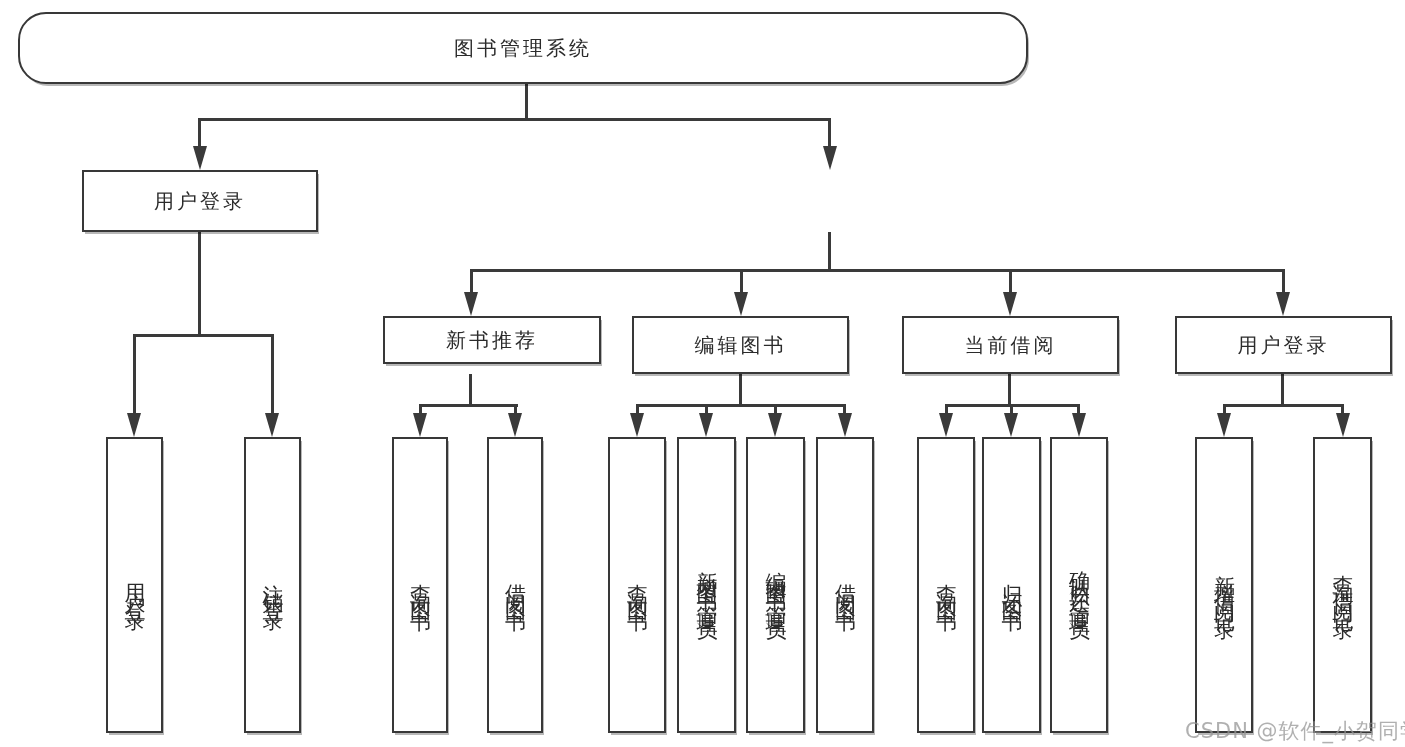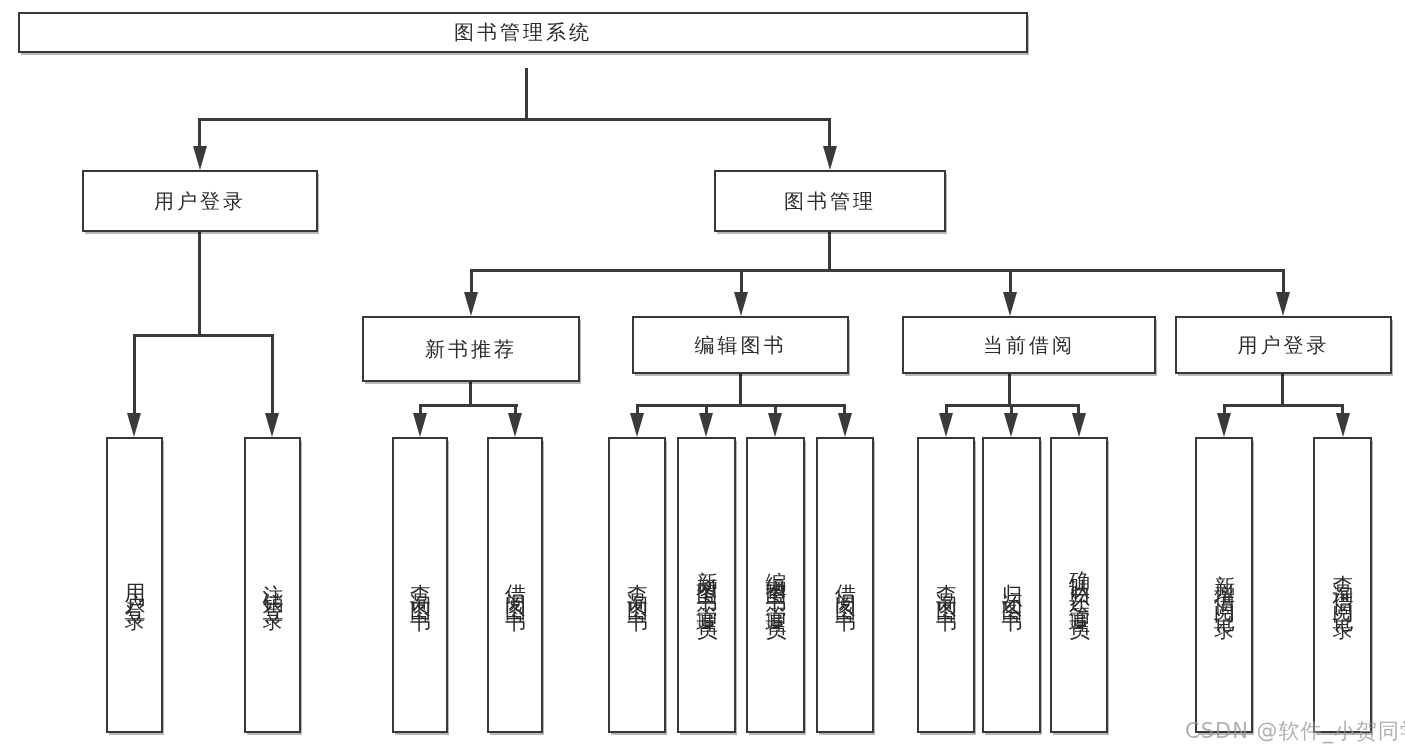--- a/index.html
+++ b/index.html
@@ -18,26 +18,26 @@
   
   .bx{position:absolute;background:#fff;border:2px solid #383838;
       box-shadow:2px 3px 0 -1px rgba(0,0,0,0.28);
       display:flex;align-items:center;justify-content:center;
       box-sizing:border-box;z-index:2;}
   .hz{font-size:20px;letter-spacing:3px;white-space:nowrap;}
   .vt{writing-mode:vertical-rl;text-orientation:mixed;
       font-size:21px;letter-spacing:9px;line-height:1;}
   .vt.tight{letter-spacing:7px;}
   
-  .n-root{left:18px;top:12px;width:1010px;height:41px;}
+  .n-root{left:18px;top:12px;width:1010px;height:72px;border-radius:28px;}
   .n-l1a{left:82px;top:170px;width:236px;height:62px;}
   .n-l1b{left:714px;top:170px;width:232px;height:62px;}
-  .n-l2a{left:362px;top:316px;width:218px;height:66px;}
+  .n-l2a{left:383px;top:316px;width:218px;height:48px;}
   .n-l2b{left:632px;top:316px;width:217px;height:58px;}
-  .n-l2c{left:902px;top:316px;width:254px;height:58px;}
+  .n-l2c{left:902px;top:316px;width:217px;height:58px;}
   .n-l2d{left:1175px;top:316px;width:217px;height:58px;}
   .leaf{top:437px;height:296px;}
   .n-a1{left:106px;width:57px;}  .n-a2{left:244px;width:57px;}
   .n-b1{left:392px;width:56px;}  .n-b2{left:487px;width:56px;}
   .n-c1{left:608px;width:58px;}  .n-c2{left:677px;width:59px;}
   .n-c3{left:746px;width:59px;}  .n-c4{left:816px;width:58px;}
   .n-d1{left:917px;width:58px;}  .n-d2{left:982px;width:59px;}
   .n-d3{left:1050px;width:58px;}
   .n-e1{left:1195px;width:58px;} .n-e2{left:1313px;width:59px;}
   
@@ -104,21 +104,20 @@
   <div class="ln v" style="left:1281px;top:374px;height:33px;"></div>
   <div class="ln h" style="left:1223px;top:404px;width:121px;"></div>
   <div class="ln v" style="left:1223px;top:404px;height:10px;"></div>
   <div class="ln v" style="left:1341px;top:404px;height:10px;"></div>
   <div class="arw" style="left:1217px;top:413px;"></div>
   <div class="arw" style="left:1336px;top:413px;"></div>
 
   <div class="bx hz n-root">图书管理系统</div>
 
   <div class="bx hz n-l1a">用户登录</div>
-  <div class="bx hz n-l1b">图书管理</div>
 
   <div class="bx hz n-l2a">新书推荐</div>
   <div class="bx hz n-l2b">编辑图书</div>
   <div class="bx hz n-l2c">当前借阅</div>
   <div class="bx hz n-l2d">用户登录</div>
 
   <div class="bx vt leaf n-a1">用户登录</div>
   <div class="bx vt leaf n-a2">注销登录</div>
 
   <div class="bx vt leaf n-b1">查询图书</div>

